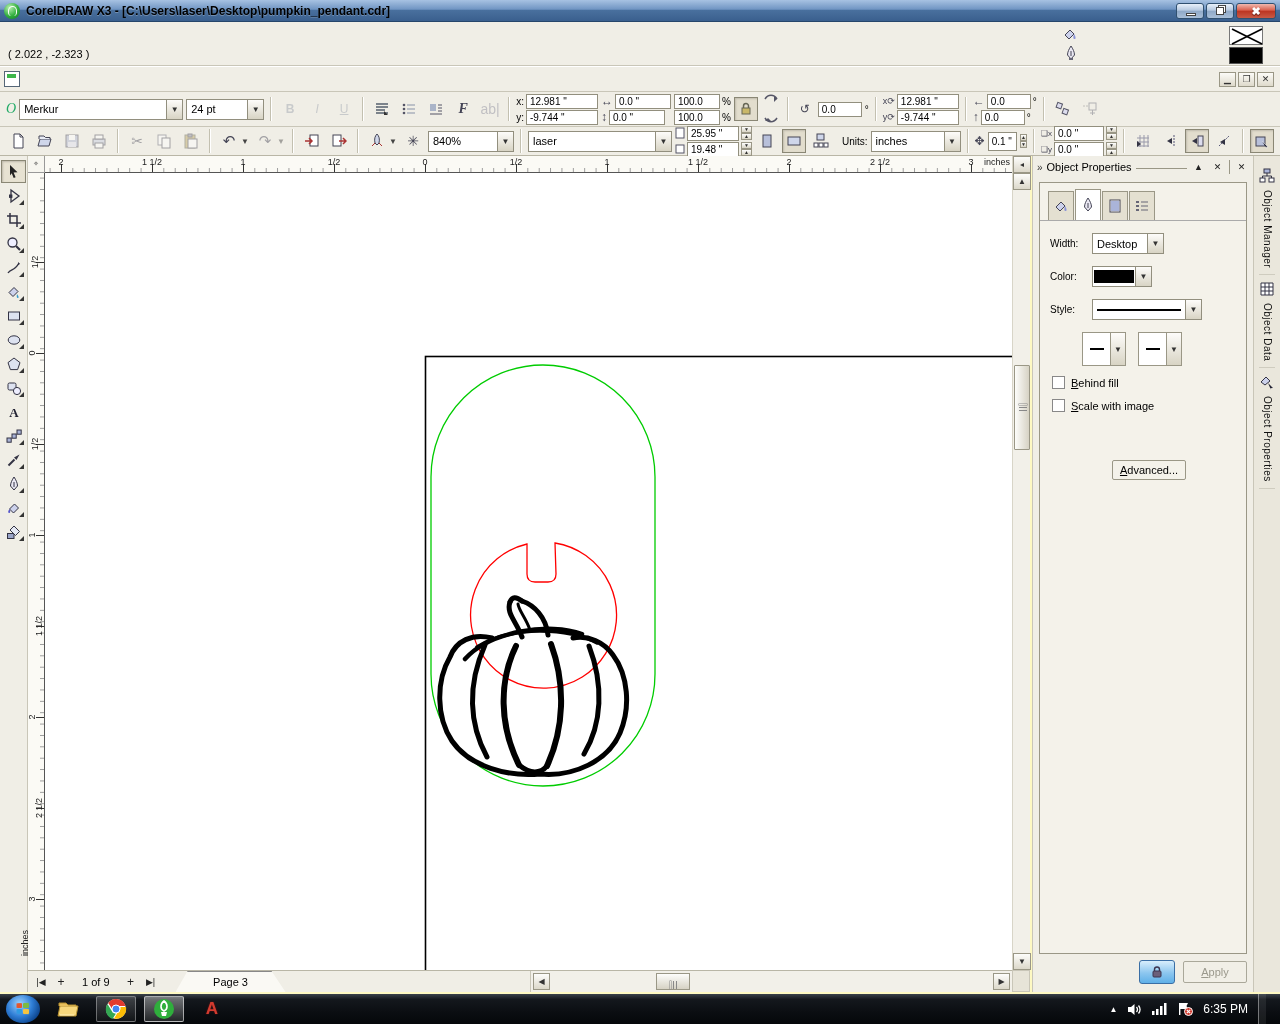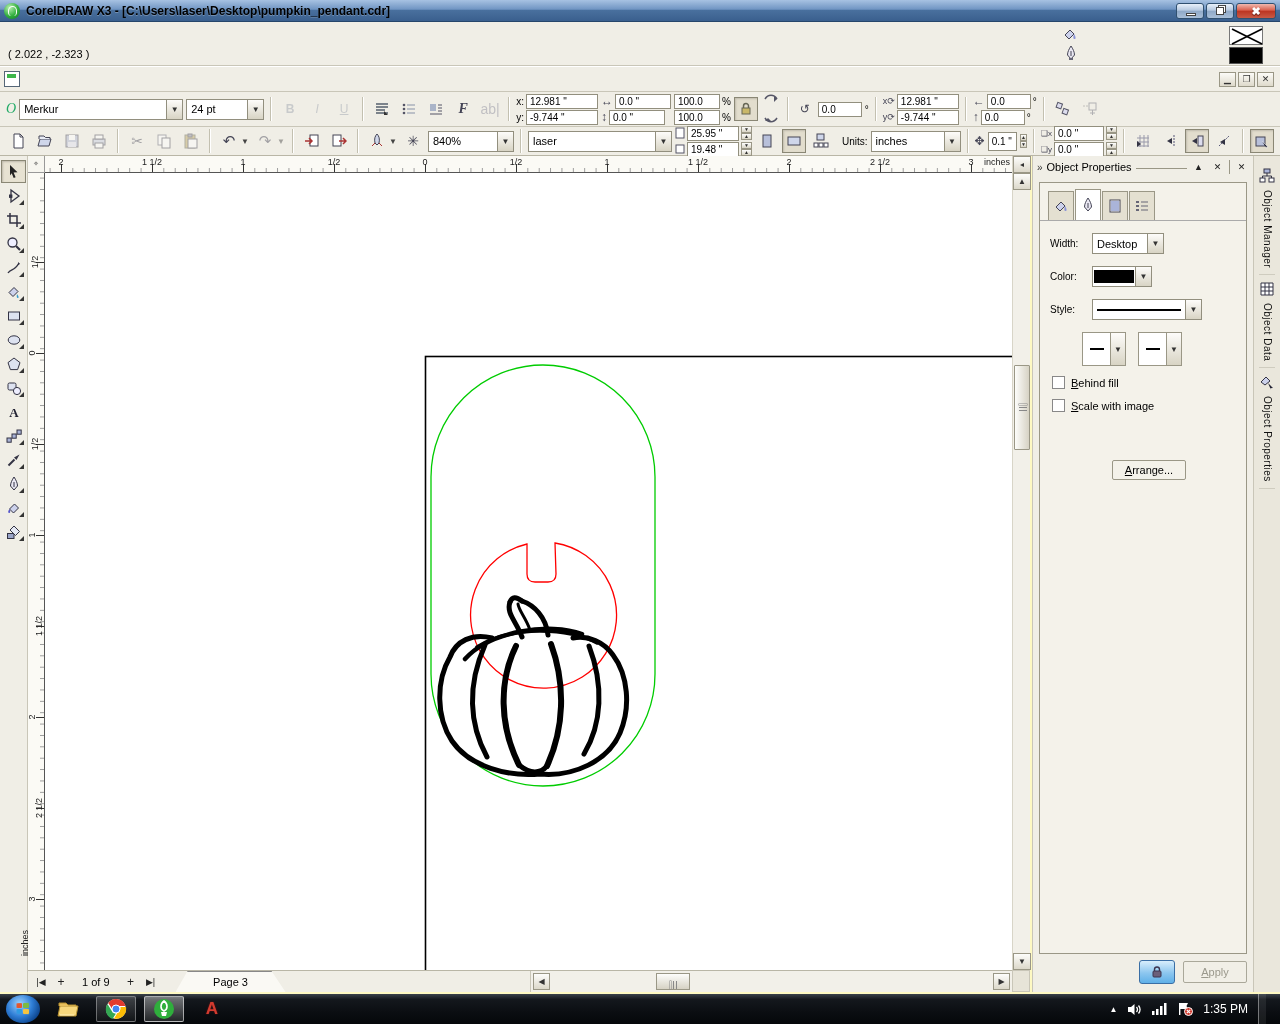--- a/index.html
+++ b/index.html
@@ -795,21 +795,21 @@
           </span>
       </div>
       <div class="cbrow">
         <span class="cb"></span>
         <span class="cb-label">Behind fill</span>
       </div>
       <div class="cbrow">
         <span class="cb"></span>
         <span class="cb-label">Scale with image</span>
       </div>
-      <span class="adv-btn">Arrange...</span>
+      <span class="adv-btn">Advanced...</span>
     </div>
     <div class="dk-bottom">
       <span class="lock-btn">
         <svg width="14" height="14" viewBox="0 0 14 14">
             <rect x="3" y="6" width="8" height="6" rx="1" fill="#6b5f7a" stroke="#3c3550"></rect>
             <path d="M4.5 6 V4.5 a2.5 2.5 0 0 1 5 0 V6" fill="none" stroke="#3c3550" stroke-width="1.4"></path>
           </svg>
       </span>
       <span class="apply-btn">Apply</span>
     </div>
@@ -886,18 +886,18 @@
           <rect x="4" y="6" width="2.5" height="6" fill="#fff"></rect>
           <rect x="8" y="3" width="2.5" height="9" fill="#fff"></rect>
           <rect x="12" y="0" width="2.5" height="12" fill="#fff"></rect>
         </svg>
       <svg width="16" height="14" viewBox="0 0 16 14">
           <path d="M2 1 h9 l-1.5 3 L11 7 H2 Z" fill="#fff"></path>
           <rect x="2" y="1" width="1.4" height="12" fill="#fff"></rect>
           <circle cx="11.5" cy="9.5" r="4" fill="#d23b2f" stroke="#fff"></circle>
           <path d="M9.8 7.8 l3.4 3.4 M13.2 7.8 l-3.4 3.4" stroke="#fff" stroke-width="1.2"></path>
         </svg>
-      <span class="tray-time">1:35 PM</span>
+      <span class="tray-time">6:35 PM</span>
       <span class="sdesk"></span>
     </span>
   </div>
 
 </div>
 
 </body></html>

